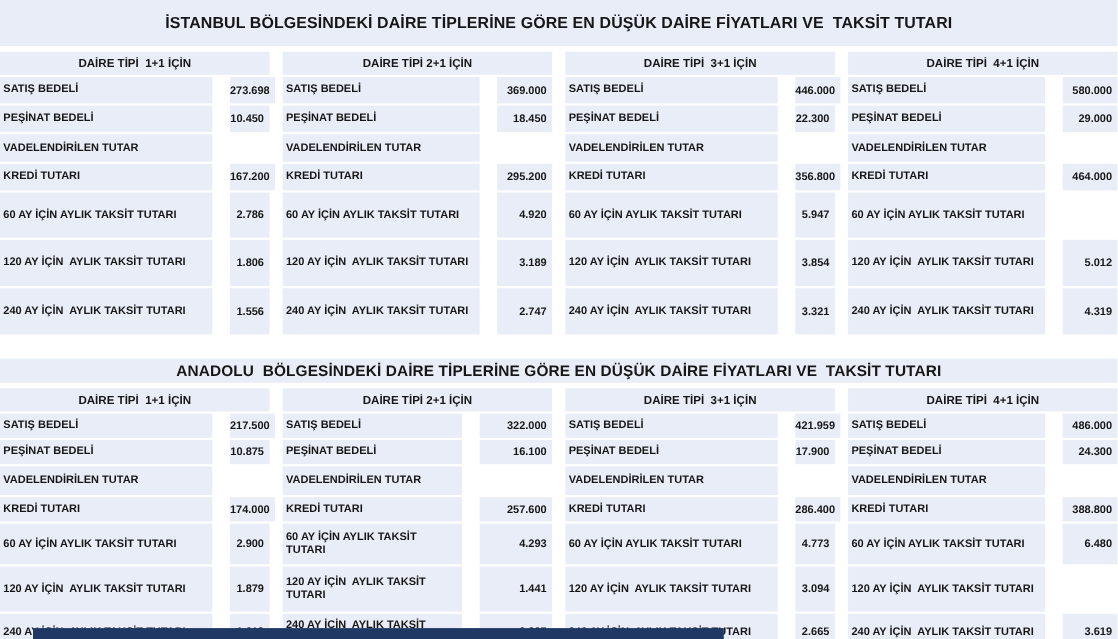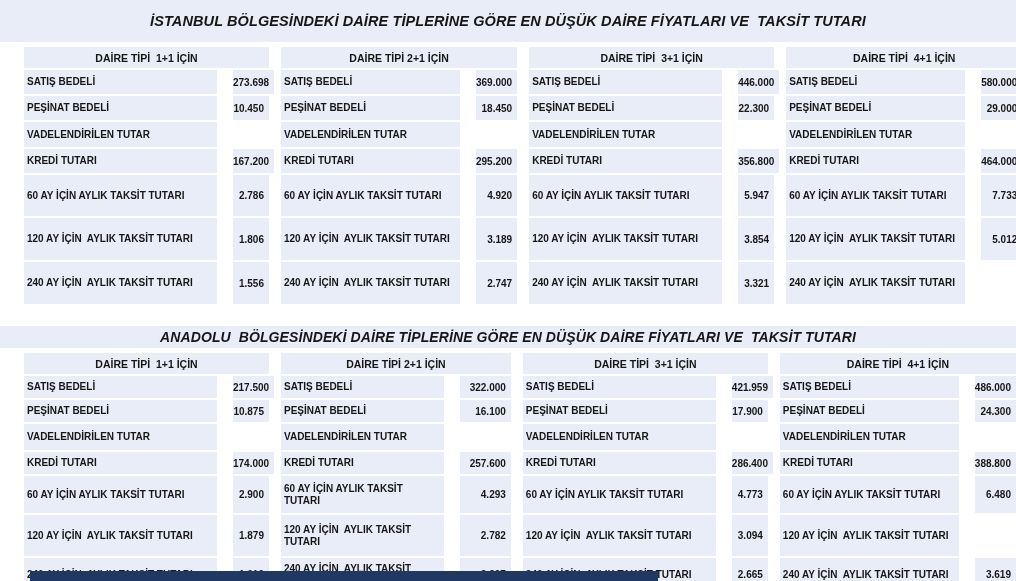--- a/index.html
+++ b/index.html
@@ -11,25 +11,25 @@
   body{
     width:1016px;height:581px;position:relative;overflow:hidden;
     background:#ffffff;color:var(--ink);
     font-family:"Liberation Sans", sans-serif;
     font-weight:bold;
   }
   .title-band{
     background:var(--fill);
     display:flex;align-items:center;justify-content:center;
     white-space:pre;
-    font-size:14.5px;letter-spacing:0.1px;font-style:italic;
+    font-size:14.5px;letter-spacing:0.1px;
   }
   #title1{height:42px;margin-bottom:5px;}
   #title2{height:22px;margin-top:22px;margin-bottom:5px;font-size:14px;}
-  .sheet-table{display:flex;gap:12px;padding-left:24px;}
+  .sheet-table{display:flex;gap:12px;}
   .group{width:245px;display:flex;flex-direction:column;row-gap:2px;}
   .cell{background:var(--fill);}
   .ghead{
     display:flex;align-items:center;justify-content:center;
     font-size:10.5px;white-space:pre;
   }
   .grow{display:flex;column-gap:16px;}
   .label{
     display:flex;align-items:center;
     padding:0 4px 0 3px;
@@ -179,28 +179,28 @@
     <div class="grow r2">
         <div class="cell label">VADELENDİRİLEN TUTAR</div>
         <div class="cell value">87.000</div>
       </div>
     <div class="grow r3">
         <div class="cell label">KREDİ TUTARI</div>
         <div class="cell value">464.000</div>
       </div>
     <div class="grow r4">
         <div class="cell label">60 AY İÇİN AYLIK TAKSİT TUTARI</div>
-        <div class="cell value">7.733</div>
       </div>
     <div class="grow r5">
         <div class="cell label">120 AY İÇİN  AYLIK TAKSİT TUTARI</div>
         <div class="cell value">5.012</div>
       </div>
     <div class="grow r6">
         <div class="cell label">240 AY İÇİN  AYLIK TAKSİT TUTARI</div>
+        <div class="cell value">4.319</div>
       </div>
   </div>
 
 </div>
 
 <div id="title2" class="title-band">ANADOLU  BÖLGESİNDEKİ DAİRE TİPLERİNE GÖRE EN DÜŞÜK DAİRE FİYATLARI VE  TAKSİT TUTARI</div>
 
 <div class="sheet-table t2">
 
   <div class="group g-nowrap">
@@ -252,21 +252,21 @@
     <div class="grow r3">
         <div class="cell label">KREDİ TUTARI</div>
         <div class="cell value">257.600</div>
       </div>
     <div class="grow r4">
         <div class="cell label">60 AY İÇİN AYLIK TAKSİT TUTARI</div>
         <div class="cell value">4.293</div>
       </div>
     <div class="grow r5">
         <div class="cell label">120 AY İÇİN  AYLIK TAKSİT TUTARI</div>
-        <div class="cell value">2.782</div>
+        <div class="cell value">1.441</div>
       </div>
     <div class="grow r6">
         <div class="cell label">240 AY İÇİN  AYLIK TAKSİT TUTARI</div>
         <div class="cell value">2.397</div>
       </div>
   </div>
 
   <div class="group g-nowrap">
     <div class="cell ghead">DAİRE TİPİ  3+1 İÇİN</div>
     <div class="grow r0">

